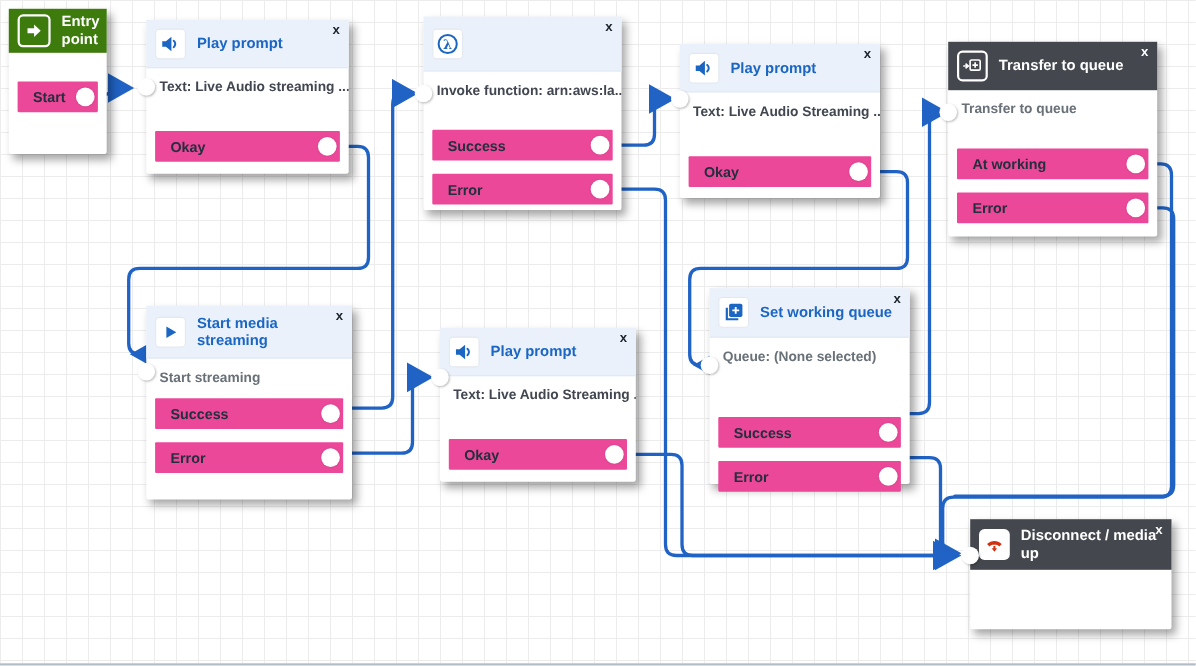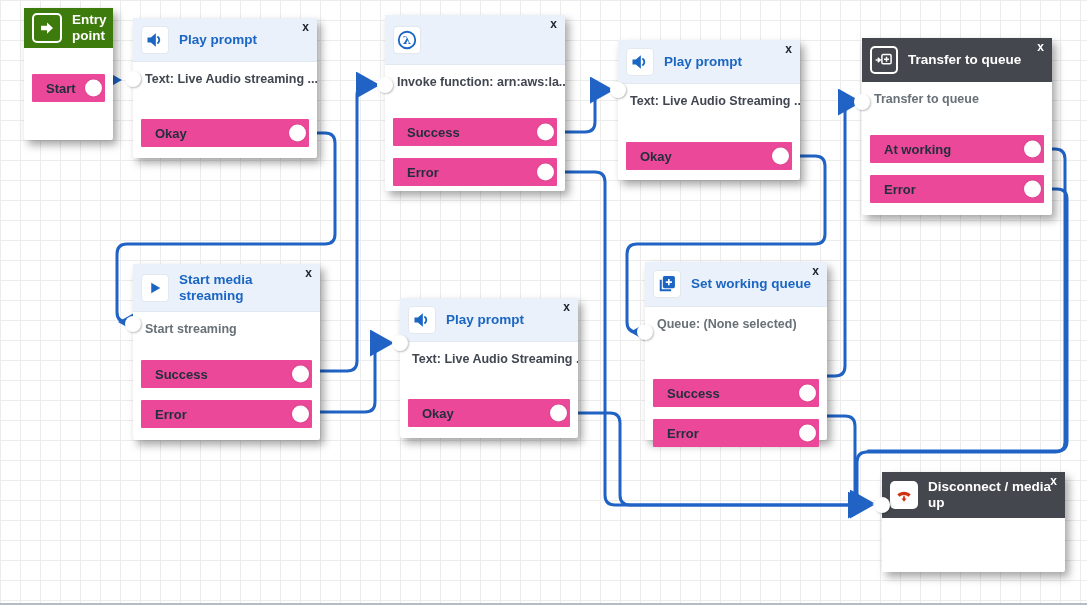--- a/index.html
+++ b/index.html
@@ -85,21 +85,21 @@
       <path d="M 551 172 L 595 172 Q 605 172 605 182 L 605 495 Q 605 505 615 505 L 868 505" marker-end="url(#arr)"></path>
       <path d="M 791 156 L 815 156 Q 825 156 825 166 L 825 234 Q 825 244 815 244 L 637 244 Q 627 244 627 254 L 627 322 Q 627 332 637 332 L 636 332" marker-end="url(#arr)"></path>
       <path d="M 564 413 L 610 413 Q 620 413 620 423 L 620 495 Q 620 505 630 505 L 866 505" marker-end="url(#arr)"></path>
       <path d="M 813 376 L 835 376 Q 845 376 845 366 L 845 112 Q 845 102 855 102 L 856 102" marker-end="url(#arr)"></path>
       <path d="M 813 416 L 845 416 Q 855 416 855 426 L 855 493 Q 855 503 865 503 L 868 503" marker-end="url(#arr)"></path>
       <path d="M 1042 149 L 1055 149 Q 1065 149 1065 159 L 1065 442 Q 1065 452 1055 452 L 867 452 Q 857 452 857 462 L 857 493 Q 857 503 867 503 L 869 503"></path>
       <path d="M 1042 189 L 1057 189 Q 1067 189 1067 199 L 1067 441 Q 1067 451 1057 451 L 868 451"></path>
     </g>
   </svg>
 
-  <div class="block" style="left:24px;top:8px;width:89px;height:132px;">
+  <div class="block" style="left:8px;top:8px;width:89px;height:132px;">
     <div class="hdr green" style="height:40px;">
       <span class="iconbox" style="width:30px;height:30px;flex-basis:30px;">
         <svg width="18" height="18" viewBox="0 0 24 24">
             <path d="M4 9h8V4.5l8 7.5-8 7.5V15H4z" fill="#ffffff"></path>
           </svg>
       </span>
       <span class="title">Entry point</span>
     </div>
     <div class="spacer"></div>
     <div class="row">
@@ -185,32 +185,32 @@
     <div class="row">
       <span>At working</span>
       <span class="port-out"></span>
     </div>
     <div class="row">
       <span>Error</span>
       <span class="port-out"></span>
     </div>
   </div>
 
-  <div class="block" style="left:133px;top:264px;width:187px;height:176px;">
+  <div class="block" style="left:133px;top:278px;width:187px;height:176px;">
     <span class="port-in" style="top:52px;"></span>
     <div class="hdr light" style="height:48px;">
       <span class="iconbox">
         <svg width="18" height="18" viewBox="0 0 24 24">
             <path d="M7 5l12 7-12 7z" fill="#1b66c2"></path>
           </svg>
       </span>
       <span class="title">Start media streaming</span>
       <span class="close">x</span>
     </div>
-    <div class="param grey" style="height:48px;">Start streaming</div>
+    <div class="param grey" style="height:36px;">Start streaming</div>
     <div class="row">
       <span>Success</span>
       <span class="port-out"></span>
     </div>
     <div class="row">
       <span>Error</span>
       <span class="port-out"></span>
     </div>
   </div>
 

